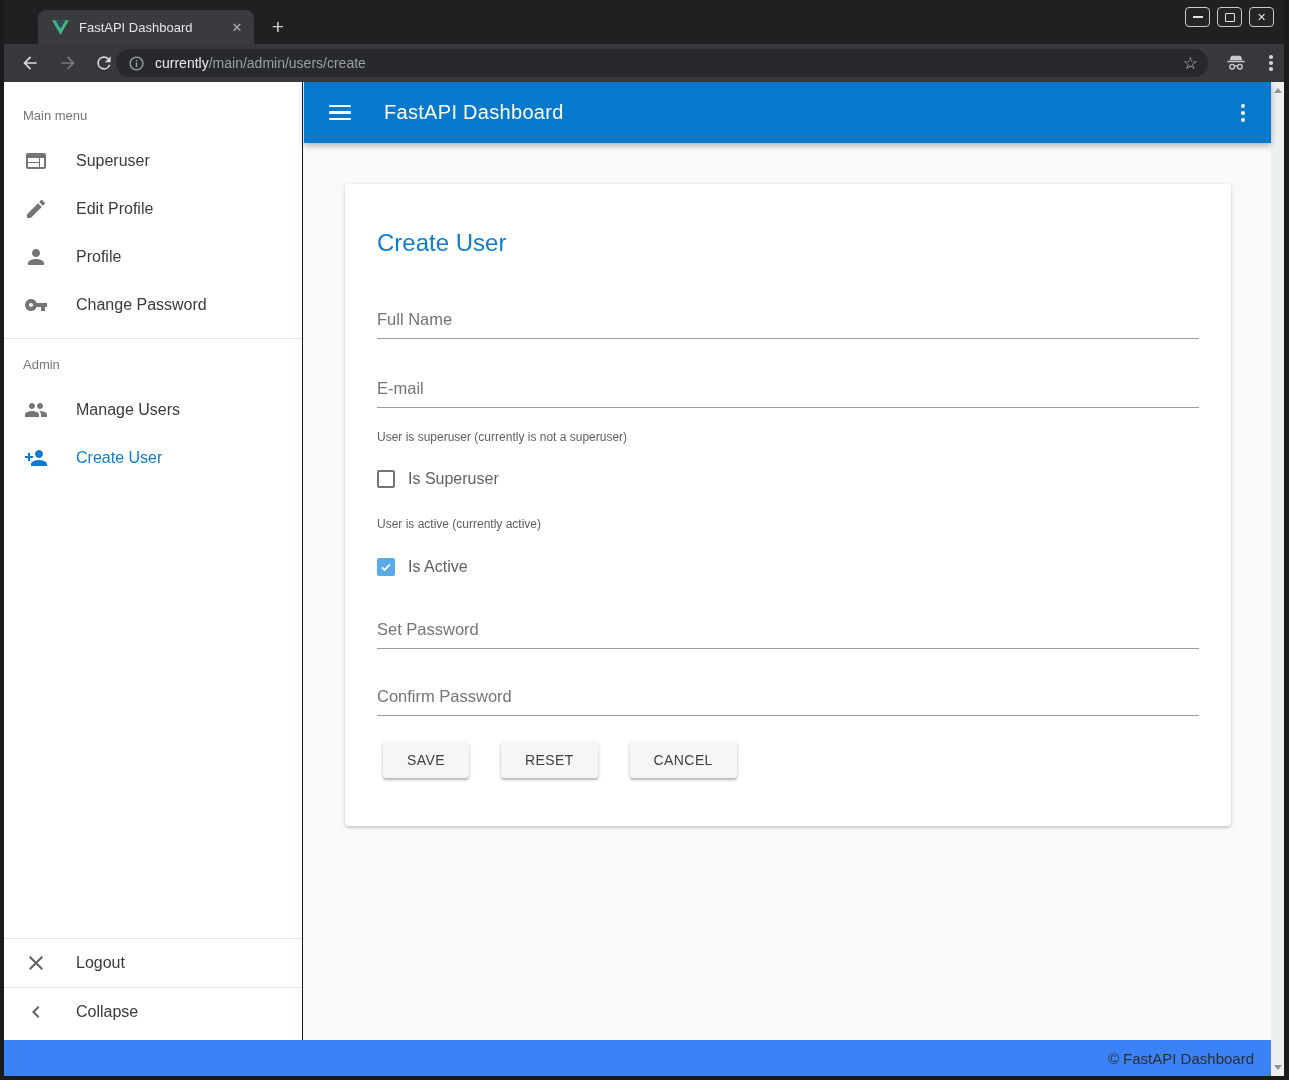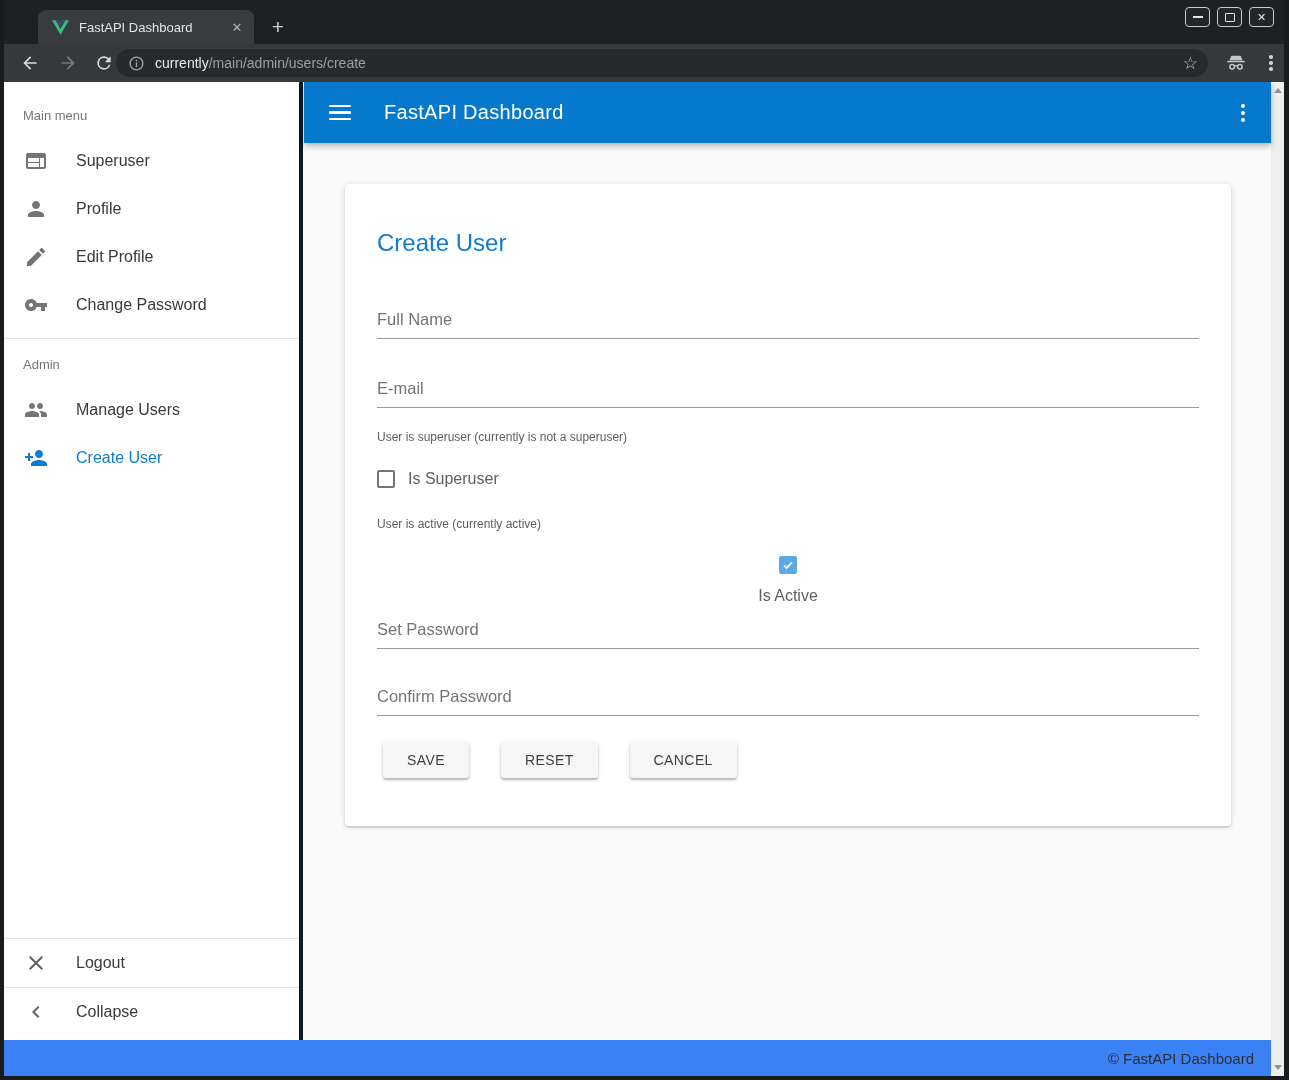--- a/index.html
+++ b/index.html
@@ -29,21 +29,21 @@
   .url-path { color:#9aa0a6; font-size:14px; }
   .url-star { margin-left:auto; color:#c2c5c8; font-size:17px; line-height:1; }
   .incognito { position:absolute; left:1221px; top:8px; width:22px; height:22px; }
   .browser-menu { position:absolute; left:1258px; top:10px; width:18px; height:18px;
                   display:flex; flex-direction:column; align-items:center; justify-content:center; gap:2.5px; }
   .browser-menu i, .appbar-menu i { width:3.5px; height:3.5px; border-radius:50%; background:#cfd1d3; display:block; }
 
   
   .app { position:absolute; left:4px; right:5px; top:82px; bottom:4px; background:#fafafa; overflow:hidden; }
 
-  .sidebar { position:absolute; left:0; top:0; bottom:36px; width:299px; background:#fff; border-right:4px solid #0f172a; }
+  .sidebar { position:absolute; left:0; top:0; bottom:36px; width:299px; background:#fff; border-right:1px solid #0f172a; }
   .section-label { font-size:13px; color:#757575; padding:26px 0 14px 19px; }
   .section-label.admin { padding-top:18px; }
   .side-item { height:48px; display:flex; align-items:center; padding-left:20px; font-size:16px; color:#3a3a3a; cursor:pointer; }
   .side-item .icn { width:24px; height:24px; margin-right:28px; flex:0 0 auto; }
   .side-item.active { color:#0d7cd2; }
   .divider { height:1px; background:#e4e4e4; margin-top:9px; }
   .sidebar-bottom { position:absolute; left:0; right:0; bottom:0; padding-bottom:4px; background:#fff; }
   .sidebar-bottom .divider { margin-top:0; }
 
   .main { position:absolute; left:300px; right:13px; top:0; bottom:36px; }
@@ -58,21 +58,21 @@
   .card { position:absolute; left:41px; top:102px; width:886px; height:642px; background:#fff;
           border-radius:4px; box-shadow:0 1px 5px rgba(0,0,0,0.15), 0 2px 2px rgba(0,0,0,0.10);
           padding:40px 32px; overflow:hidden; }
   .form-title { font-size:24px; font-weight:400; color:#0e7cd2; line-height:30px; margin-top:4px; }
   .text-field { display:block; width:100%; border:none; outline:none; background:transparent;
                 font-size:16.5px; color:#333; padding:0 0 9px 0; border-bottom:1px solid #9a9a9a; font-family:inherit; }
   .text-field::placeholder { color:#747474; opacity:1; }
   .mt-f1 { margin-top:52px; } .mt-f2 { margin-top:40px; }
   .hint { font-size:12px; color:#5e5e5e; }
   .mt-h1 { margin-top:22px; } .mt-c1 { margin-top:24px; }
-  .mt-h2 { margin-top:27px; } .mt-c2 { margin-top:25px;flex-direction:column; }
+  .mt-h2 { margin-top:27px; } .mt-c2 { margin-top:25px; }
   .mt-f3 { margin-top:42px; } .mt-f4 { margin-top:38px; }
   .check-row { display:flex; align-items:center; gap:13px; height:22px; cursor:pointer; }
   .checkbox { width:18px; height:18px; border:2px solid #757575; border-radius:2px; }
   .checkbox.checked { border-color:#5aa9e8; background:#5aa9e8; display:flex; align-items:center; justify-content:center; }
   .checkbox svg { display:none; }
   .checkbox.checked svg { display:block; width:14px; height:14px; }
   .check-label { font-size:16px; color:#616161; }
   .actions { display:flex; gap:32px; margin-top:26px; margin-left:6px; }
   .btn { background:#f6f6f6; border:none; border-radius:3px; padding:10px 24px; font-size:14px; font-weight:500;
          color:#3f3f3f; letter-spacing:0.4px; font-family:inherit; cursor:pointer;
@@ -152,29 +152,29 @@
     <div class="section-label">Main menu</div>
 
     <div class="side-item">
       <svg class="icn" viewBox="0 0 24 24">
         <path fill="#757575" d="M20 4H4c-1.1 0-2 .9-2 2v12c0 1.1.9 2 2 2h16c1.1 0 2-.9 2-2V6c0-1.1-.9-2-2-2zm-5 14H4v-4h11v4zm0-5H4V9h11v4zm5 5h-4V9h4v9z"></path>
         </svg>
       <span>Superuser</span>
     </div>
     <div class="side-item">
       <svg class="icn" viewBox="0 0 24 24">
+        <path fill="#757575" d="M3 17.25V21h3.75L17.81 9.94l-3.75-3.75L3 17.25zM20.71 7.04c.39-.39.39-1.02 0-1.41l-2.34-2.34c-.39-.39-1.02-.39-1.41 0l-1.83 1.83 3.75 3.75 1.83-1.83z"></path>
+        </svg>
+      <span>Edit Profile</span>
+    </div>
+    <div class="side-item">
+      <svg class="icn" viewBox="0 0 24 24">
         <path fill="#757575" d="M12 12c2.21 0 4-1.79 4-4s-1.79-4-4-4-4 1.79-4 4 1.79 4 4 4zm0 2c-2.67 0-8 1.34-8 4v2h16v-2c0-2.66-5.33-4-8-4z"></path>
         </svg>
       <span>Profile</span>
-    </div>
-    <div class="side-item">
-      <svg class="icn" viewBox="0 0 24 24">
-        <path fill="#757575" d="M3 17.25V21h3.75L17.81 9.94l-3.75-3.75L3 17.25zM20.71 7.04c.39-.39.39-1.02 0-1.41l-2.34-2.34c-.39-.39-1.02-.39-1.41 0l-1.83 1.83 3.75 3.75 1.83-1.83z"></path>
-        </svg>
-      <span>Edit Profile</span>
     </div>
     <div class="side-item">
       <svg class="icn" viewBox="0 0 24 24">
         <path fill="#757575" d="M12.65 10A5.99 5.99 0 0 0 7 6c-3.31 0-6 2.69-6 6s2.69 6 6 6a5.99 5.99 0 0 0 5.65-4H17v4h4v-4h2v-4H12.65zM7 14c-1.1 0-2-.9-2-2s.9-2 2-2 2 .9 2 2-.9 2-2 2z"></path>
         </svg>
       <span>Change Password</span>
     </div>
 
     <div class="divider"></div>
     <div class="section-label admin">Admin</div>

